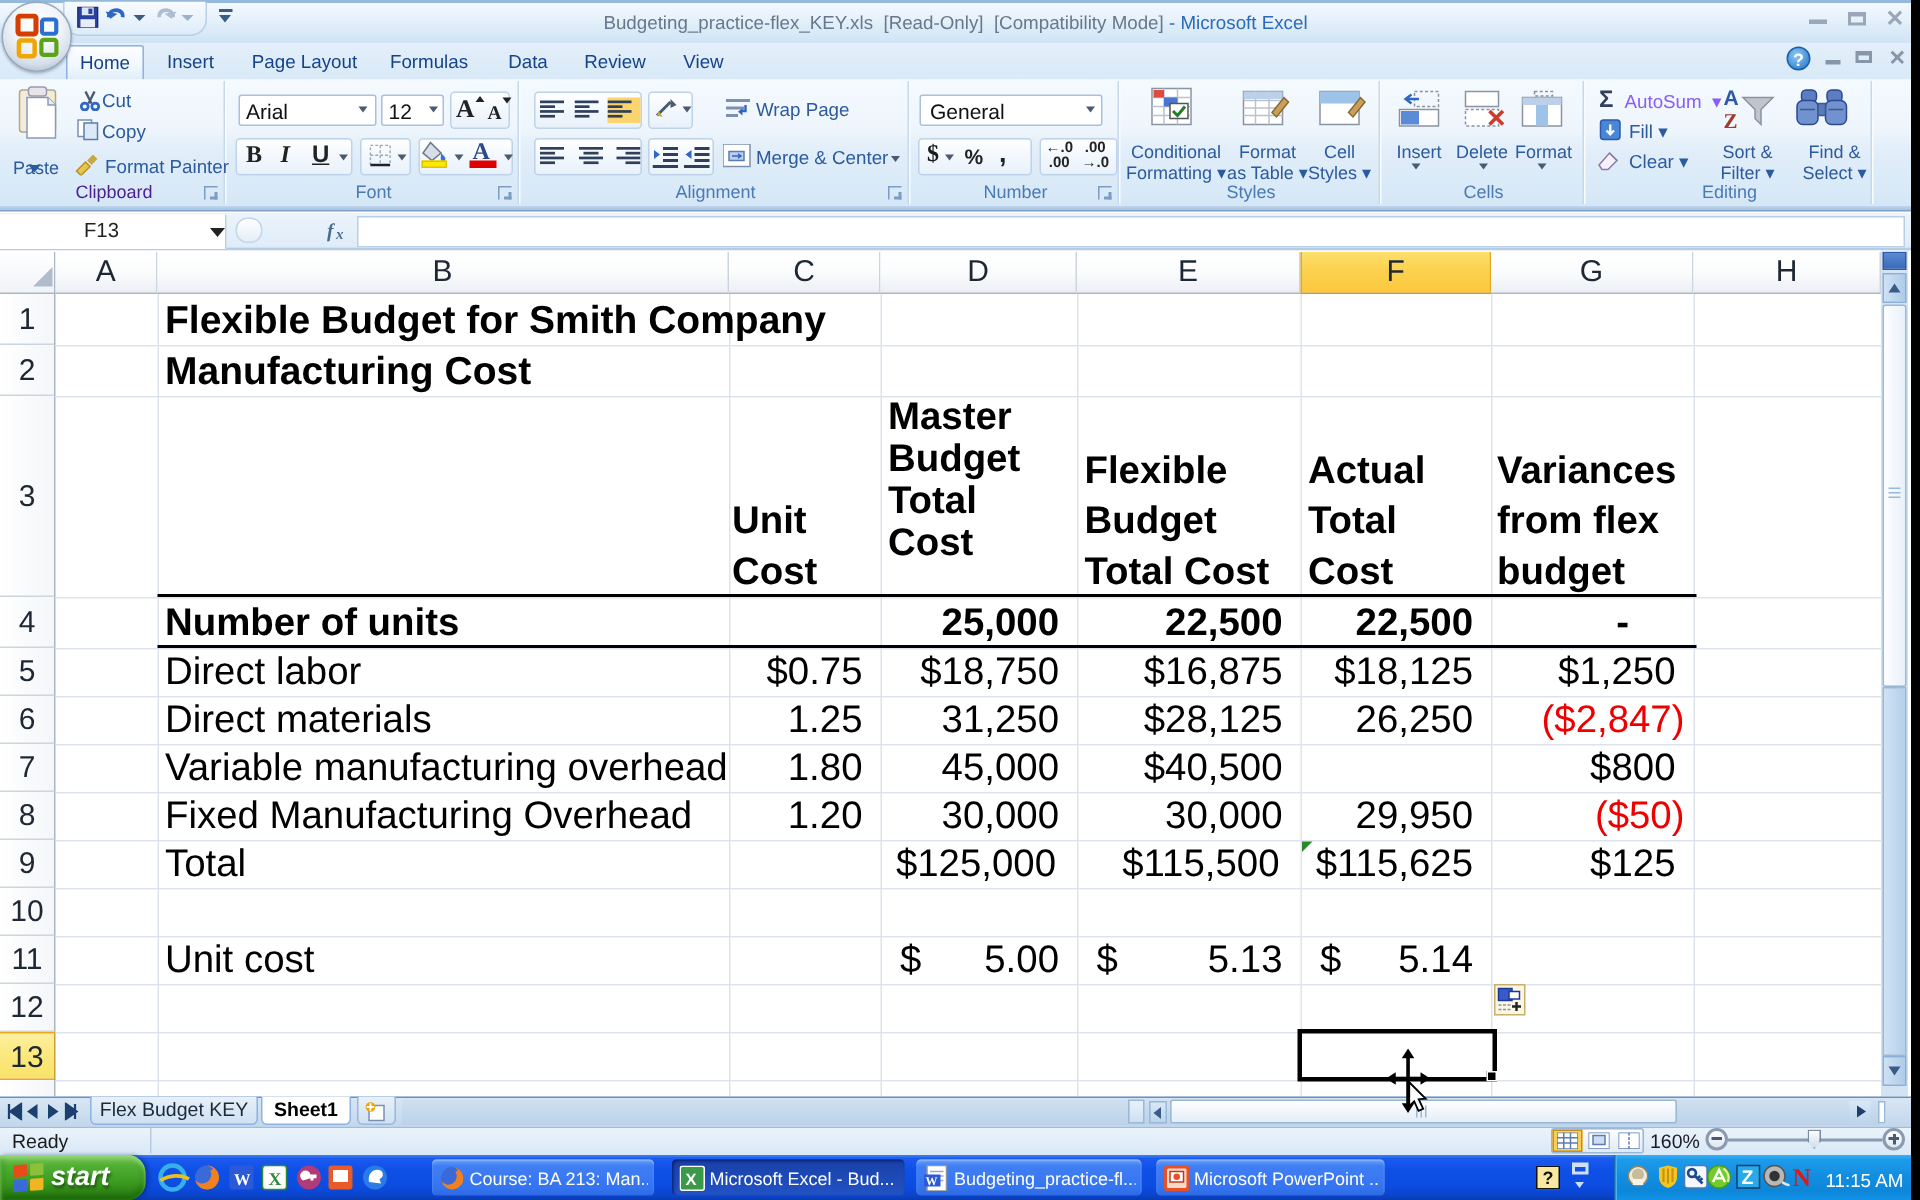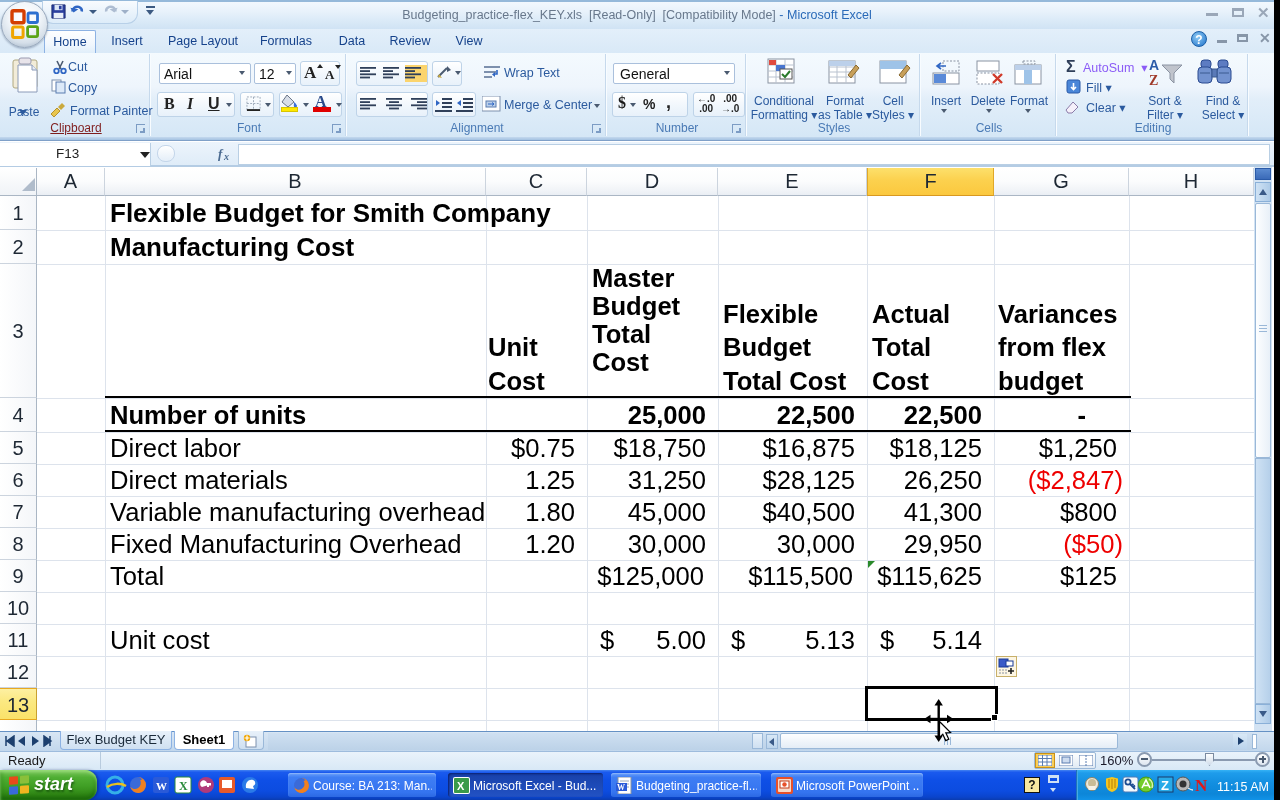--- a/index.html
+++ b/index.html
@@ -57,21 +57,21 @@
 <div class="abs" style="left:330px;top:30px;width:44px;height:23px;text-align:center;line-height:22px;font-size:12.5px;color:#15428b;">Data</div>
 <div class="abs" style="left:384px;top:30px;width:52px;height:23px;text-align:center;line-height:22px;font-size:12.5px;color:#15428b;">Review</div>
 <div class="abs" style="left:446px;top:30px;width:46px;height:23px;text-align:center;line-height:22px;font-size:12.5px;color:#15428b;">View</div>
 <div class="abs" style="left:1191px;top:31px;width:16px;height:16px;border-radius:50%;background:radial-gradient(circle at 40% 35%,#8ecbf5,#1e70c8);border:1px solid #1a5fa8;color:#fff;font-size:12px;font-weight:bold;text-align:center;line-height:16px;">?</div>
 <div class="abs" style="left:1217px;top:40px;width:10px;height:3px;background:#8796a8;"></div>
 <div class="abs" style="left:1237px;top:34px;width:11px;height:8px;border:2px solid #8796a8;border-top:3px solid #8796a8;"></div>
 <div class="abs" style="left:1259px;top:33px;width:12px;height:11px;color:#8796a8;font-size:14px;font-weight:bold;line-height:11px;">✕</div>
 <div class="abs" style="left:0;top:53px;width:1280px;height:84px;background:linear-gradient(#f4fafe 0%,#eef5fc 40%,#e2eef9 55%,#dcebf8 75%,#d5e7f6 100%);"></div>
 <div class="abs" style="left:0;top:137px;width:1280px;height:4px;background:linear-gradient(#c4d9ee,#a4c2e2);border-bottom:1px solid #7fa0c8;"></div>
 <div class="abs" style="left:2px;top:54px;width:148px;height:82px;border-right:1px solid #c6d9ec;box-shadow:1px 0 0 #f8fcff;"></div>
-<div class="abs" style="left:2px;top:121px;width:148px;text-align:center;font-size:12px;color:#7f1d1d;text-decoration:underline;">Clipboard</div>
+<div class="abs" style="left:2px;top:121px;width:148px;text-align:center;font-size:12px;color:#4c1d95;">Clipboard</div>
 <div class="abs" style="left:152px;top:54px;width:194px;height:82px;border-right:1px solid #c6d9ec;box-shadow:1px 0 0 #f8fcff;"></div>
 <div class="abs" style="left:152px;top:121px;width:194px;text-align:center;font-size:12px;color:#4a7ab5;">Font</div>
 <div class="abs" style="left:348px;top:54px;width:258px;height:82px;border-right:1px solid #c6d9ec;box-shadow:1px 0 0 #f8fcff;"></div>
 <div class="abs" style="left:348px;top:121px;width:258px;text-align:center;font-size:12px;color:#4a7ab5;">Alignment</div>
 <div class="abs" style="left:608px;top:54px;width:138px;height:82px;border-right:1px solid #c6d9ec;box-shadow:1px 0 0 #f8fcff;"></div>
 <div class="abs" style="left:608px;top:121px;width:138px;text-align:center;font-size:12px;color:#4a7ab5;">Number</div>
 <div class="abs" style="left:748px;top:54px;width:172px;height:82px;border-right:1px solid #c6d9ec;box-shadow:1px 0 0 #f8fcff;"></div>
 <div class="abs" style="left:748px;top:121px;width:172px;text-align:center;font-size:12px;color:#4a7ab5;">Styles</div>
 <div class="abs" style="left:922px;top:54px;width:134px;height:82px;border-right:1px solid #c6d9ec;box-shadow:1px 0 0 #f8fcff;"></div>
 <div class="abs" style="left:922px;top:121px;width:134px;text-align:center;font-size:12px;color:#4a7ab5;">Cells</div>
@@ -212,21 +212,21 @@
  <path d="M5 4 L1 7 L5 10 Z" fill="#2f66c4"></path>
 </svg>
 
 <svg class="abs" style="left:484px;top:65px;" width="17" height="15" viewBox="0 0 17 15">
  <rect x="0" y="1" width="16" height="2" fill="#7d90ad"></rect>
       <rect x="0" y="6" width="12" height="2" fill="#7d90ad"></rect>
  <rect x="0" y="11" width="8" height="2" fill="#7d90ad"></rect>
  <path d="M13 5 v4 h-3" fill="none" stroke="#2f66c4" stroke-width="1.6"></path>
       <path d="M11 7 L8 9.5 L11 12 Z" fill="#2f66c4"></path>
 </svg>
-<div class="abs" style="left:504px;top:66px;font-size:12.5px;color:#2b5a9e;">Wrap Text</div>
+<div class="abs" style="left:504px;top:66px;font-size:12.5px;color:#2b5a9e;">Wrap Page</div>
 <svg class="abs" style="left:482px;top:96px;" width="19" height="16" viewBox="0 0 19 16">
  <rect x="0" y="0" width="18" height="15" fill="#fff" stroke="#7d90ad"></rect>
  <rect x="4" y="5" width="10" height="6" fill="#bcd0ea" stroke="#5a7db0"></rect>
  <path d="M6 8 h6 M10 6.5 l2 1.5 l-2 1.5" stroke="#2f66c4" fill="none"></path>
 </svg>
 <div class="abs" style="left:504px;top:98px;font-size:12.5px;color:#2b5a9e;">Merge &amp; Center</div>
 <div class="abs" style="left:594px;top:104px;width:0;height:0;border-left:3px solid transparent;border-right:3px solid transparent;border-top:4px solid #4a5a70;"></div>
 
 <div class="abs" style="left:613px;top:63px;width:122px;height:21px;background:#fff;border:1px solid #aac0dc;border-radius:2px;font-size:14px;color:#111;padding:2px 6px;">General</div>
 <div class="abs" style="left:724px;top:71px;width:0;height:0;border-left:3.5px solid transparent;border-right:3.5px solid transparent;border-top:4px solid #4a5a70;"></div>
@@ -398,21 +398,20 @@
 <div class="cell" style="left:110px;top:464px;height:32px;line-height:32px;font-weight:normal;font-size:25.6px;color:#000;">Direct materials</div>
 <div class="cell" style="left:155px;width:420px;top:464px;height:32px;line-height:32px;text-align:right;font-weight:normal;font-size:25.6px;color:#000;">1.25</div>
 <div class="cell" style="left:286px;width:420px;top:464px;height:32px;line-height:32px;text-align:right;font-weight:normal;font-size:25.6px;color:#000;">31,250</div>
 <div class="cell" style="left:435px;width:420px;top:464px;height:32px;line-height:32px;text-align:right;font-weight:normal;font-size:25.6px;color:#000;">$28,125</div>
 <div class="cell" style="left:562px;width:420px;top:464px;height:32px;line-height:32px;text-align:right;font-weight:normal;font-size:25.6px;color:#000;">26,250</div>
 <div class="cell" style="left:703px;width:420px;top:464px;height:32px;line-height:32px;text-align:right;font-weight:normal;font-size:25.6px;color:#ee0000;">($2,847)</div>
 <div class="cell" style="left:110px;top:496px;height:32px;line-height:32px;font-weight:normal;font-size:25.6px;color:#000;">Variable manufacturing overhead</div>
 <div class="cell" style="left:155px;width:420px;top:496px;height:32px;line-height:32px;text-align:right;font-weight:normal;font-size:25.6px;color:#000;">1.80</div>
 <div class="cell" style="left:286px;width:420px;top:496px;height:32px;line-height:32px;text-align:right;font-weight:normal;font-size:25.6px;color:#000;">45,000</div>
 <div class="cell" style="left:435px;width:420px;top:496px;height:32px;line-height:32px;text-align:right;font-weight:normal;font-size:25.6px;color:#000;">$40,500</div>
-<div class="cell" style="left:562px;width:420px;top:496px;height:32px;line-height:32px;text-align:right;font-weight:normal;font-size:25.6px;color:#000;">41,300</div>
 <div class="cell" style="left:697px;width:420px;top:496px;height:32px;line-height:32px;text-align:right;font-weight:normal;font-size:25.6px;color:#000;">$800</div>
 <div class="cell" style="left:110px;top:528px;height:32px;line-height:32px;font-weight:normal;font-size:25.6px;color:#000;">Fixed Manufacturing Overhead</div>
 <div class="cell" style="left:155px;width:420px;top:528px;height:32px;line-height:32px;text-align:right;font-weight:normal;font-size:25.6px;color:#000;">1.20</div>
 <div class="cell" style="left:286px;width:420px;top:528px;height:32px;line-height:32px;text-align:right;font-weight:normal;font-size:25.6px;color:#000;">30,000</div>
 <div class="cell" style="left:435px;width:420px;top:528px;height:32px;line-height:32px;text-align:right;font-weight:normal;font-size:25.6px;color:#000;">30,000</div>
 <div class="cell" style="left:562px;width:420px;top:528px;height:32px;line-height:32px;text-align:right;font-weight:normal;font-size:25.6px;color:#000;">29,950</div>
 <div class="cell" style="left:703px;width:420px;top:528px;height:32px;line-height:32px;text-align:right;font-weight:normal;font-size:25.6px;color:#ee0000;padding-left:35px;">($50)</div>
 <div class="cell" style="left:110px;top:560px;height:32px;line-height:32px;font-weight:normal;font-size:25.6px;color:#000;">Total</div>
 <div class="cell" style="left:284px;width:420px;top:560px;height:32px;line-height:32px;text-align:right;font-weight:normal;font-size:25.6px;color:#000;">$125,000</div>
 <div class="cell" style="left:433px;width:420px;top:560px;height:32px;line-height:32px;text-align:right;font-weight:normal;font-size:25.6px;color:#000;">$115,500</div>

